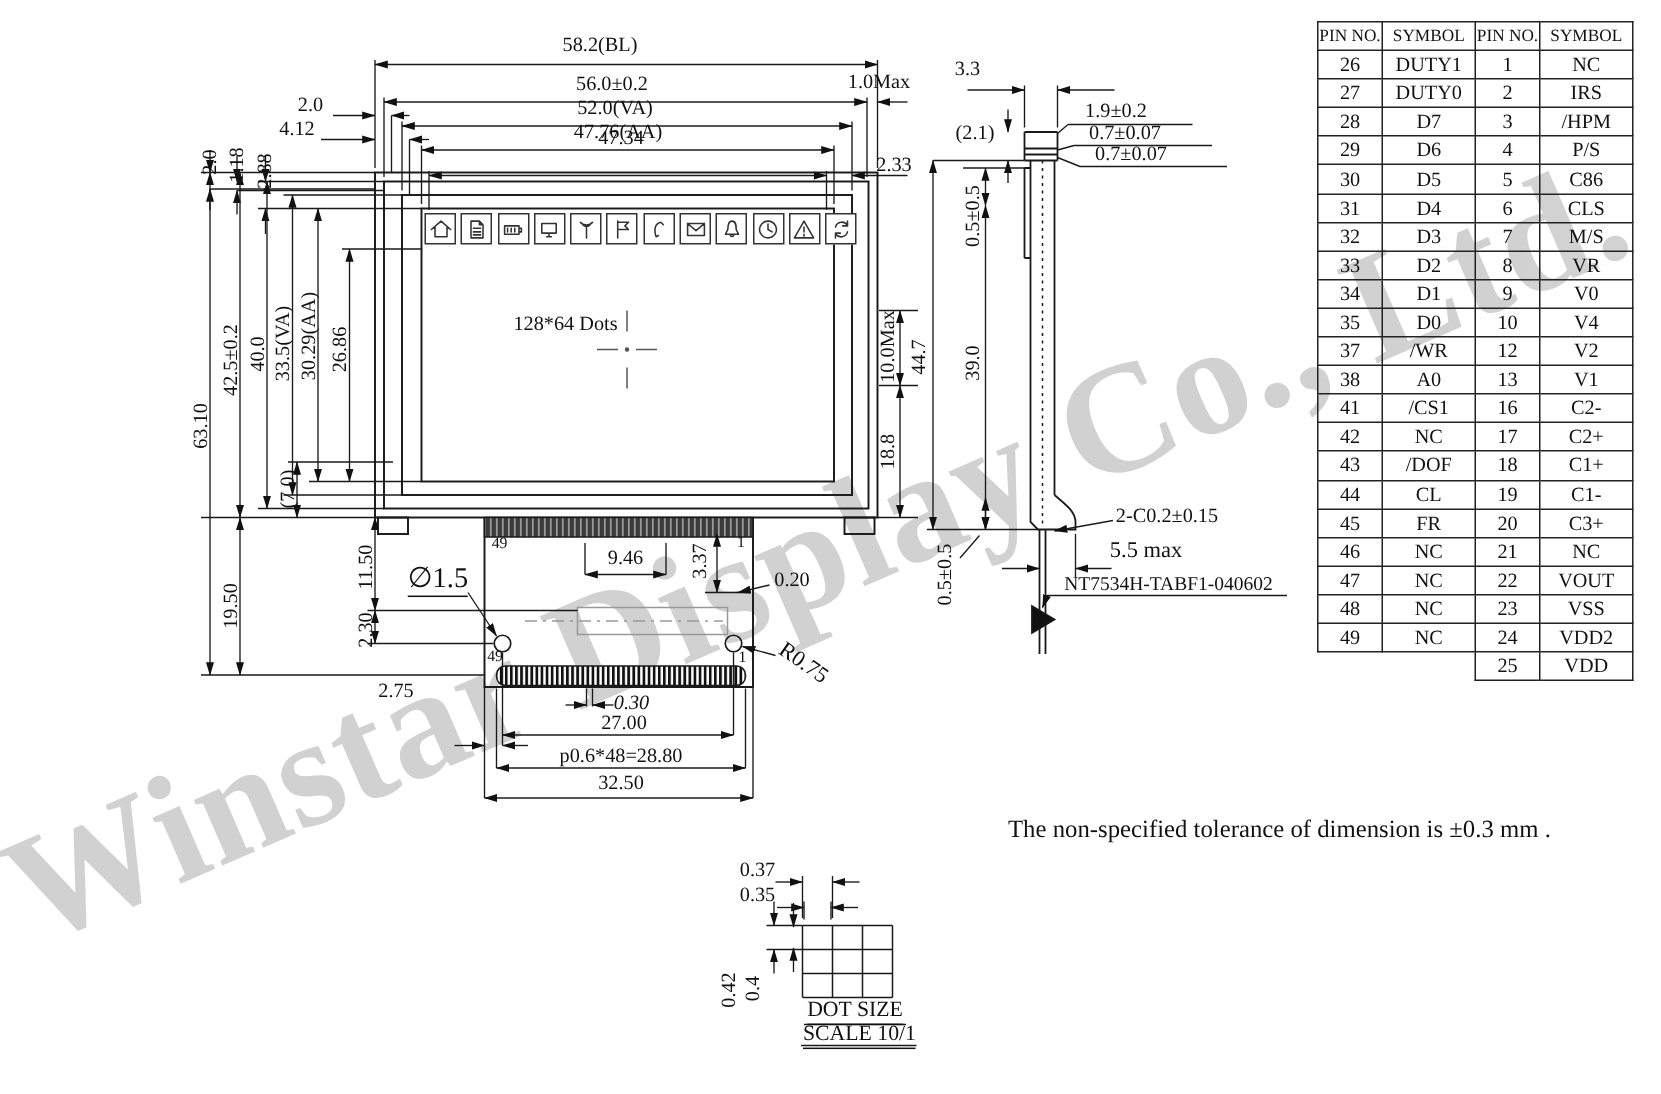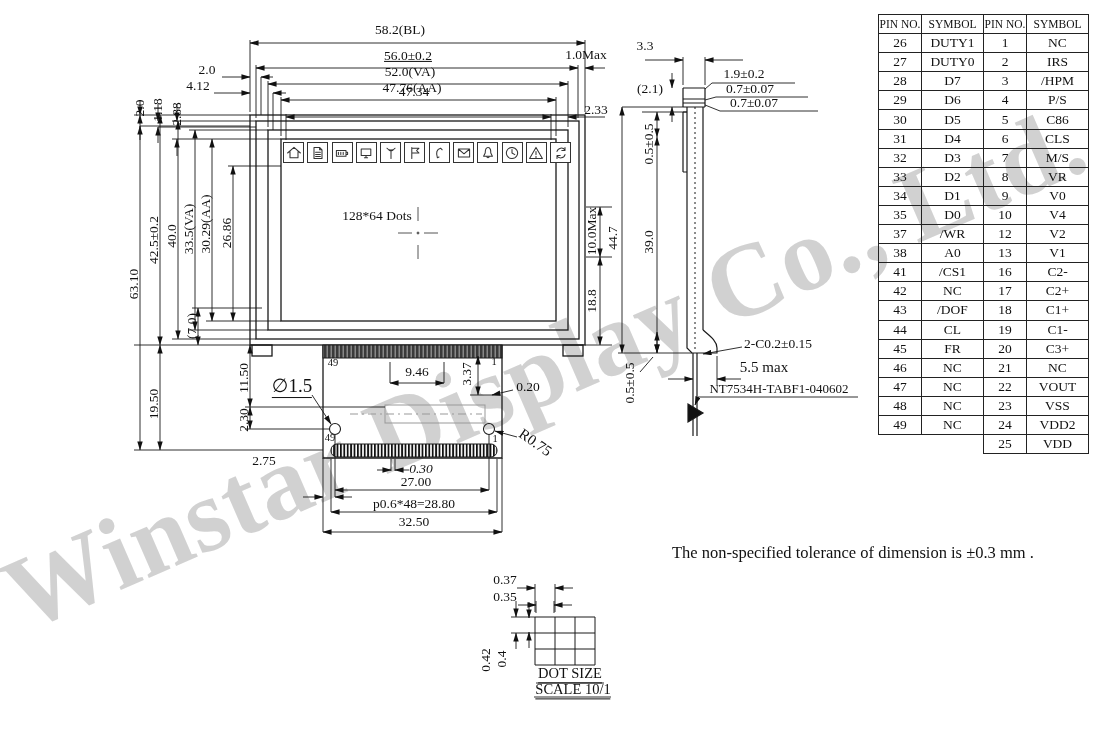--- a/index.html
+++ b/index.html
@@ -245,21 +245,21 @@
       </div>
       <div class="icon-box">
         <svg width="16" height="16" viewBox="0 0 20 20">
           <path d="M5 8 A5.5 5.5 0 0 1 15 6.5 M15 3 V7 H11 M15 12 A5.5 5.5 0 0 1 5 13.5 M5 17 V13 H9" fill="none" stroke="#333" stroke-width="1.3" stroke-linecap="round" stroke-linejoin="round"></path>
         </svg>
       </div>
     </div>
 
   <div id="labels">
       <div class="dim" style="left: 400px; top: 30px; transform: translate(-50%, -50%);">58.2(BL)</div>
-      <div class="dim" style="left: 408px; top: 56px; transform: translate(-50%, -50%); text-decoration: underline;">56.0±0.2</div>
+      <div class="dim" style="left: 408px; top: 56px; transform: translate(-50%, -50%);">56.0±0.2</div>
       <div class="dim" style="left: 586px; top: 55px; transform: translate(-50%, -50%);">1.0Max</div>
       <div class="dim" style="left: 410px; top: 72px; transform: translate(-50%, -50%);">52.0(VA)</div>
       <div class="dim" style="left: 412px; top: 88px; transform: translate(-50%, -50%);">47.76(AA)</div>
       <div class="dim" style="left: 414px; top: 92px; transform: translate(-50%, -50%);">47.34</div>
       <div class="dim" style="left: 596px; top: 110px; transform: translate(-50%, -50%);">2.33</div>
       <div class="dim" style="left: 207px; top: 70px; transform: translate(-50%, -50%);">2.0</div>
       <div class="dim" style="left: 198px; top: 86px; transform: translate(-50%, -50%);">4.12</div>
       <div class="dim" style="left: 140px; top: 108px; transform: translate(-50%, -50%) rotate(-90deg);">2.0</div>
       <div class="dim" style="left: 158px; top: 110px; transform: translate(-50%, -50%) rotate(-90deg);">1.18</div>
       <div class="dim" style="left: 177px; top: 114px; transform: translate(-50%, -50%) rotate(-90deg);">2.88</div>

